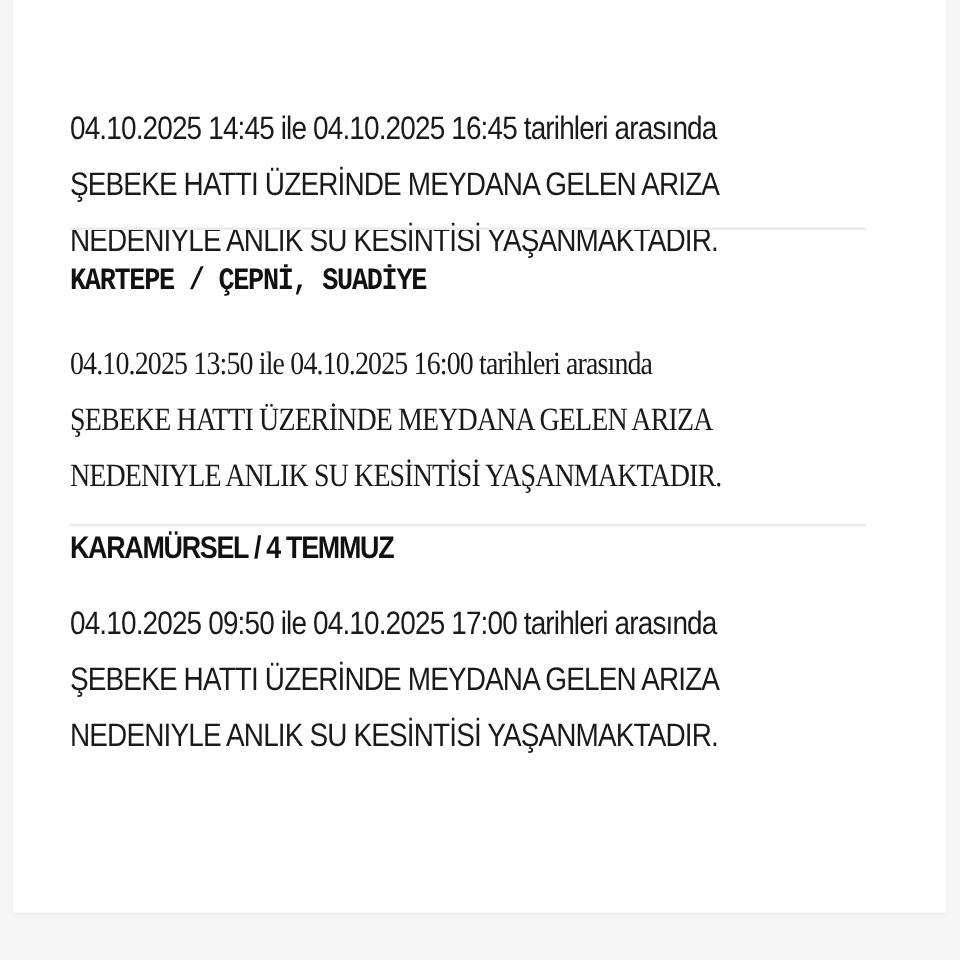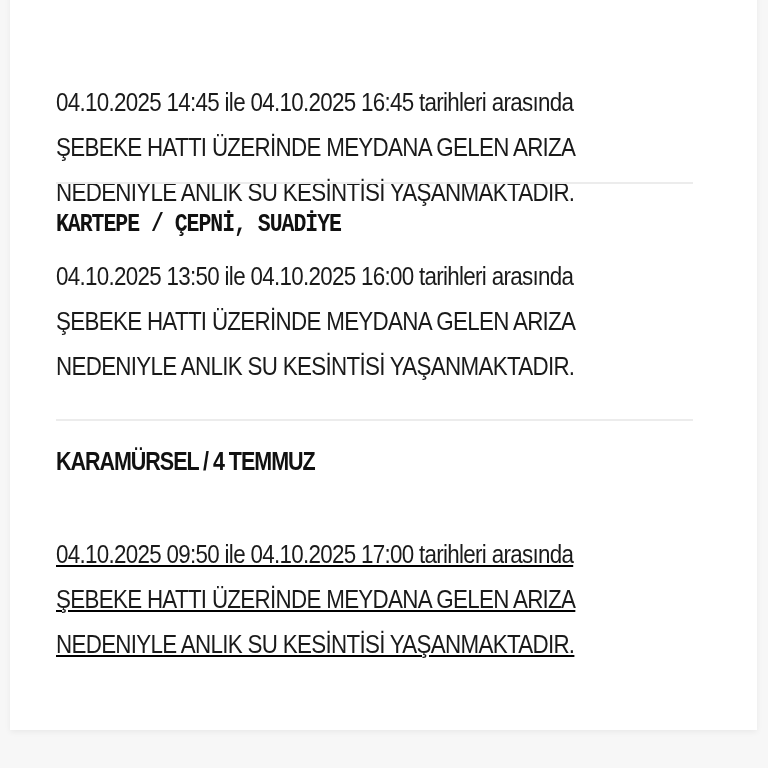--- a/index.html
+++ b/index.html
@@ -44,28 +44,28 @@
   <p class="body">04.10.2025 14:45 ile 04.10.2025 16:45 tarihleri arasında</p>
   <p class="body">ŞEBEKE HATTI ÜZERİNDE MEYDANA GELEN ARIZA</p>
   <p class="body">NEDENIYLE ANLIK SU KESİNTİSİ YAŞANMAKTADIR.</p>
 </div>
 
 <div class="sep" style="top:182px;"></div>
 
 <div class="item" style="top:210px;font-family:Liberation Mono, monospace;">
   <p class="title">KARTEPE / ÇEPNİ, SUADİYE</p>
 </div>
-<div class="item" style="top:254px;">
+<div class="item" style="top:268px;font-family:Liberation Serif, serif;">
   <p class="body">04.10.2025 13:50 ile 04.10.2025 16:00 tarihleri arasında</p>
   <p class="body">ŞEBEKE HATTI ÜZERİNDE MEYDANA GELEN ARIZA</p>
   <p class="body">NEDENIYLE ANLIK SU KESİNTİSİ YAŞANMAKTADIR.</p>
 </div>
 
 <div class="sep" style="top:419px;"></div>
 
-<div class="item" style="top:447px;">
+<div class="item" style="top:424px;">
   <p class="title">KARAMÜRSEL / 4 TEMMUZ</p>
 </div>
-<div class="item" style="top:532px;text-decoration:underline;">
+<div class="item" style="top:476px;">
   <p class="body">04.10.2025 09:50 ile 04.10.2025 17:00 tarihleri arasında</p>
   <p class="body">ŞEBEKE HATTI ÜZERİNDE MEYDANA GELEN ARIZA</p>
   <p class="body">NEDENIYLE ANLIK SU KESİNTİSİ YAŞANMAKTADIR.</p>
 </div>
 
 </body></html>

